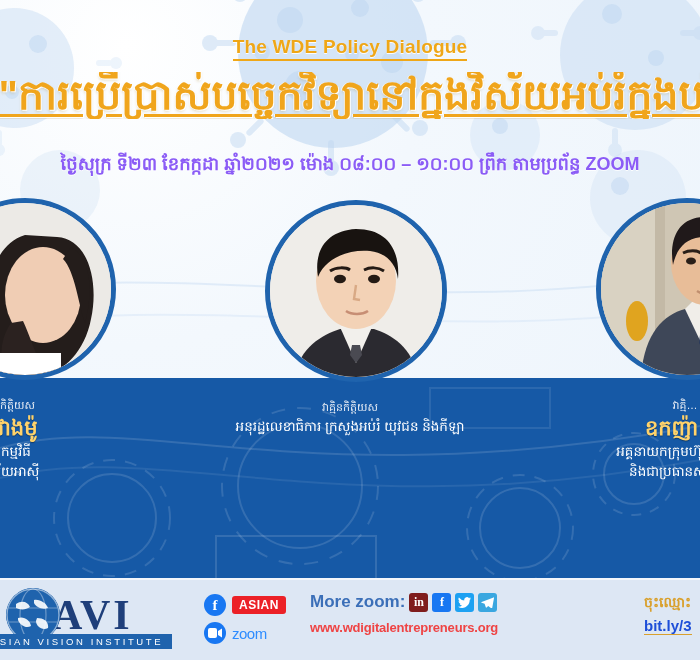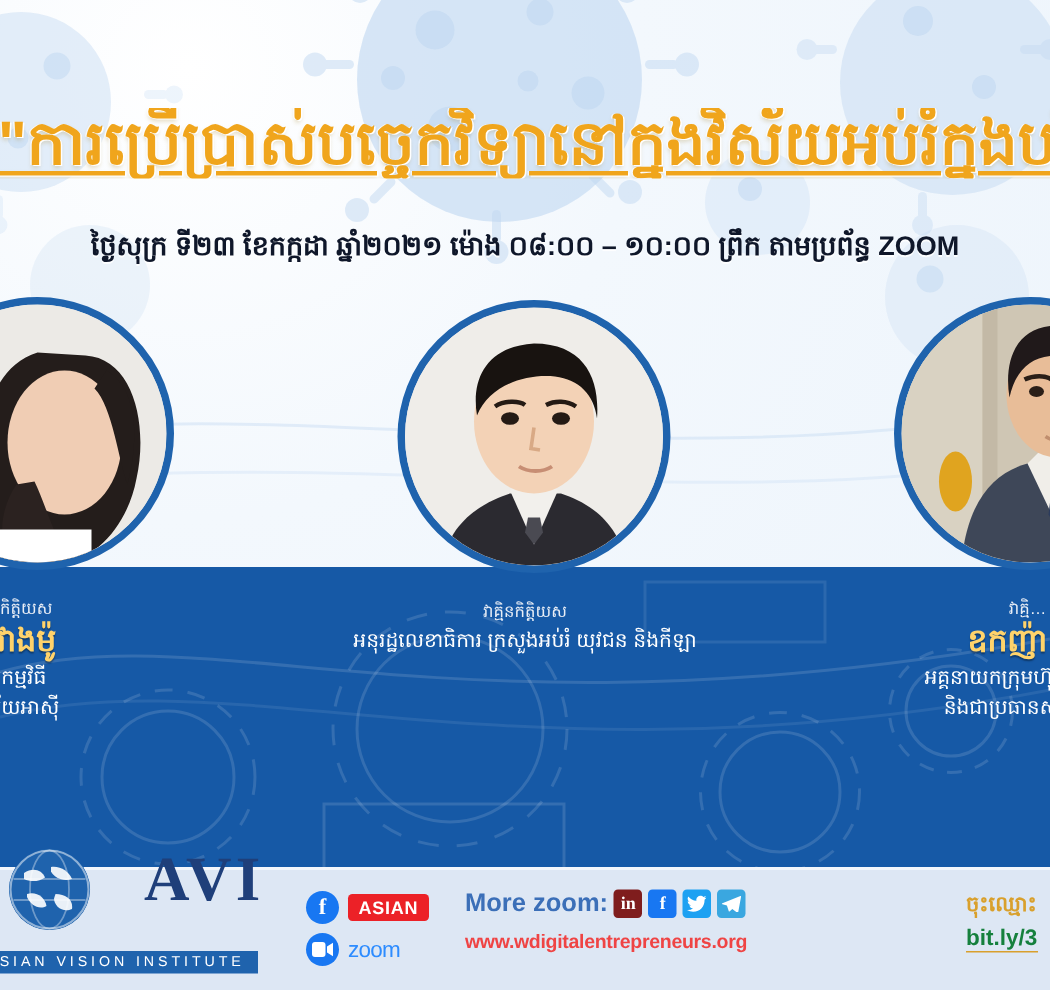--- a/index.html
+++ b/index.html
@@ -86,21 +86,21 @@
   }
   .khmer-title u { text-decoration-thickness: 3px; text-underline-offset: 5px; }
 
   .date-line {
     position: absolute;
     left: 0; top: 152px;
     width: 700px;
     text-align: center;
     font-size: 18px;
     font-weight: bold;
-    color: #0f172a;
+    color: #8b5cf6;
     white-space: nowrap;
     text-shadow: 0 1px 0 rgba(255,255,255,.85);
     z-index: 6;
   }
 
   
   .blue-band {
     position: absolute;
     left: 0; top: 378px;
     width: 700px;
@@ -151,25 +151,24 @@
   .footer {
     position: absolute;
     left: 0; top: 578px;
     width: 700px;
     height: 82px;
     background: #dde7f4;
     border-top: 2px solid #f3f6fb;
   }
   .avi-logo {
     position: absolute;
-    left: 6px; top: 566px;
+    left: 6px; top: 588px;
     display: flex;
-    align-items: flex-start;
-    z-index: 8;
-    gap: 44px;
+    align-items: center;
+    z-index: 8;
   }
   .globe {
     width: 54px; height: 54px;
     border-radius: 50%;
     background: #1f63ad;
     position: relative;
     overflow: hidden;
     flex: none;
   }
   .avi-word {
@@ -278,21 +277,21 @@
   .register {
     position: absolute;
     left: 632px; top: 593px;
     z-index: 8;
     text-align: left;
     white-space: nowrap;
     margin-left: 12px;
   }
   .reg-kh { color: #d9a02c; font-size: 14px; font-weight: bold; }
   .reg-link {
-    color: #15803d;
+    color: #1d4ed8;
     font-size: 15px;
     font-weight: bold;
     border-bottom: 1px solid #d9a02c;
     display: inline-block;
     margin-top: 3px;
   }
 </style>
 </head>
 <body>
 
@@ -361,20 +360,23 @@
           <circle cx="620" cy="186" r="9"></circle>
       </g>
     </svg>
 
     <svg width="700" height="380" style="position:absolute;left:0;top:0;opacity:.45">
       <path d="M -40 300 C 160 250 420 330 740 266" stroke="#c7dcf3" stroke-width="2" fill="none"></path>
       <path d="M -40 330 C 200 288 460 352 740 300" stroke="#d3e4f7" stroke-width="2" fill="none"></path>
     </svg>
   </div>
 
+  <div class="eyebrow">
+    <span>The WDE Policy Dialogue</span>
+  </div>
 
   <div class="khmer-title">
     <u>៥៖ "ការប្រើប្រាស់បច្ចេកវិទ្យានៅក្នុងវិស័យអប់រំក្នុងបរិបទ</u>
   </div>
 
   <div class="date-line">ថ្ងៃសុក្រ ទី២៣ ខែកក្កដា ឆ្នាំ២០២១ ម៉ោង ០៨:០០ – ១០:០០ ព្រឹក តាមប្រព័ន្ធ ZOOM</div>
 
   <div class="blue-band">
     <svg width="700" height="200" style="position:absolute;left:0;top:0">
       <g stroke="rgba(255,255,255,.13)" stroke-width="2" fill="none">

